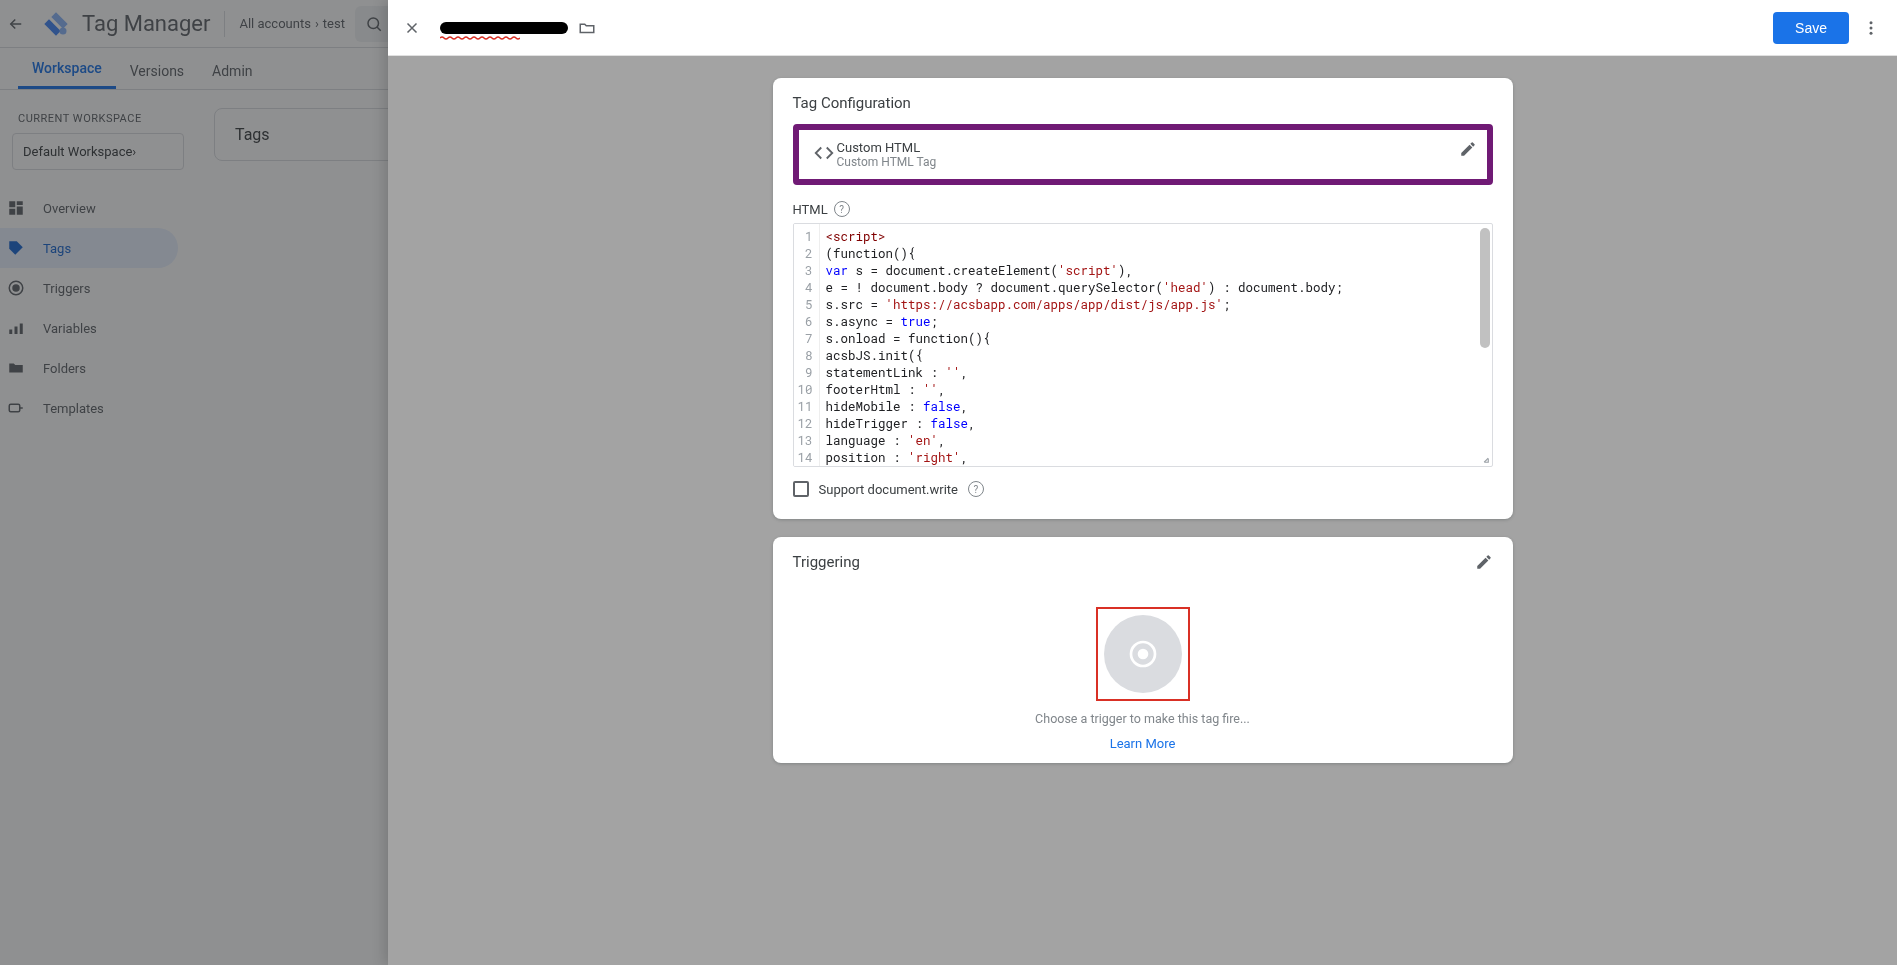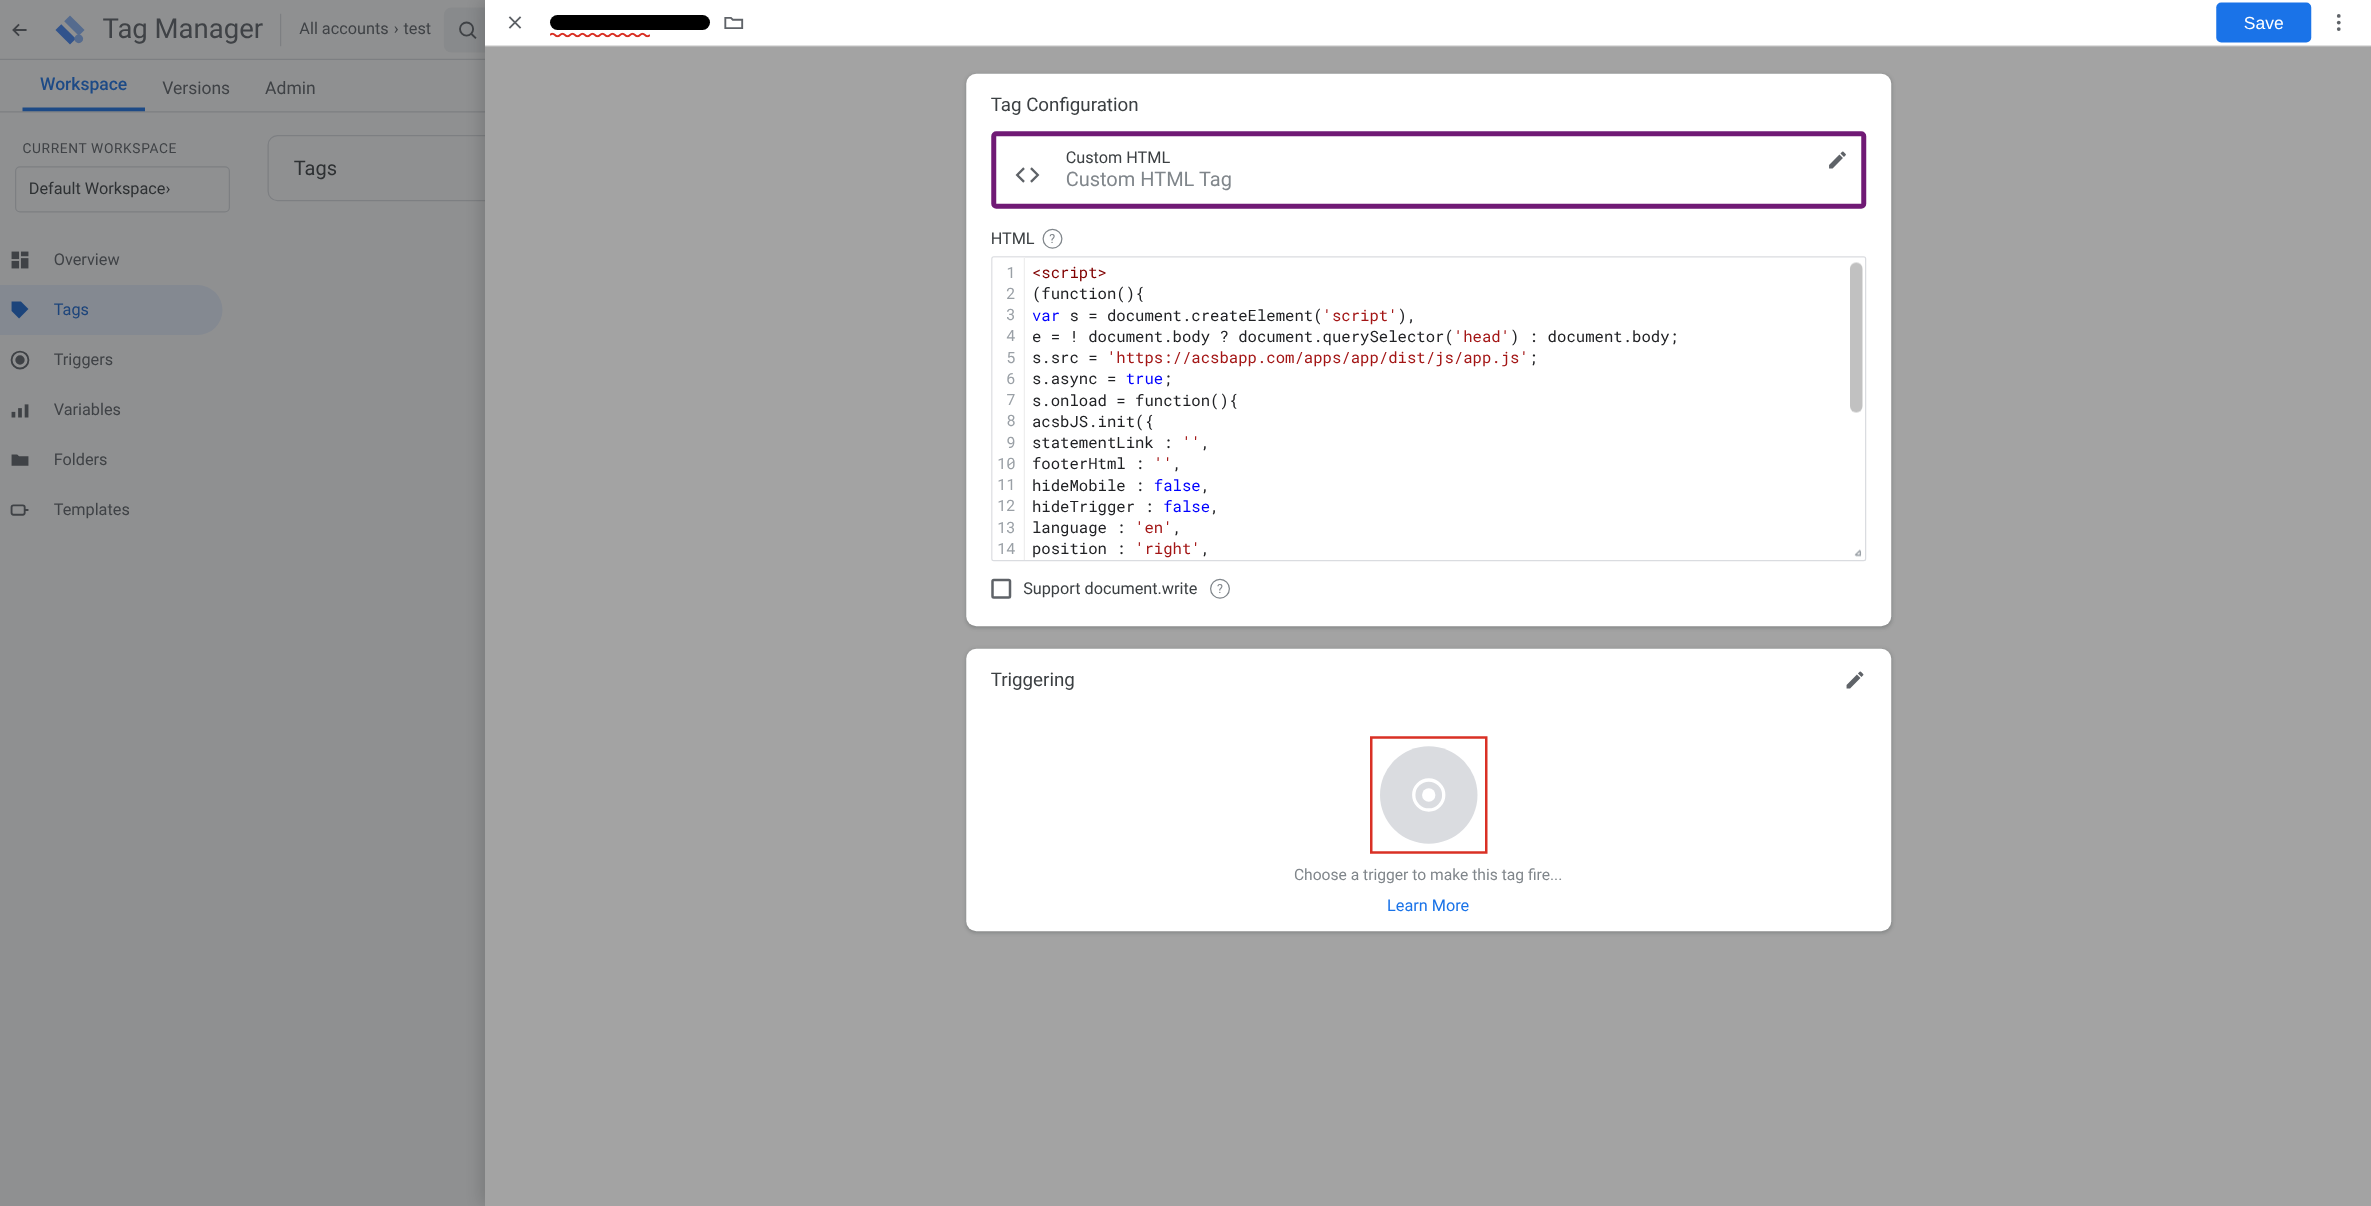--- a/index.html
+++ b/index.html
@@ -58,21 +58,21 @@
 
 
 .panel {
   position:absolute;
   top:0; left:388px; right:0; bottom:0;
   background:#fff;
   box-shadow: -4px 0 12px rgba(0,0,0,0.15);
   display:flex; flex-direction:column;
 }
 .panel-header {
-  height:37px; flex:none;
+  height:56px; flex:none;
   display:flex; align-items:center;
   padding: 0 10px;
   border-bottom:1px solid #e0e0e0;
 }
 .close-btn { width:28px; height:28px; display:flex; align-items:center; justify-content:center; color:#5f6368; cursor:pointer; border-radius:50%;}
 .tag-name-wrap { margin-left:14px; display:flex; align-items:center; gap:10px;}
 .tag-name-redacted {
   width:128px; height:12px; background:#000; border-radius:6px;
 }
 .folder-icon { color:#5f6368;}
@@ -87,28 +87,28 @@
 .card {
   width: 740px; background:#fff;
   border-radius:8px;
   box-shadow: 0 1px 2px rgba(60,64,67,0.15), 0 1px 3px 1px rgba(60,64,67,0.1);
   margin-bottom:18px;
 }
 .card-title { font-size:15px; color:#3c4043; padding:16px 20px 12px; font-weight:400;}
 .card-section { padding: 0 20px 16px;}
 .tag-type-label { font-size:12px; color:#80868b; margin-bottom:8px;}
 .tag-type-box {
-  border:4px solid #701a75; border-radius:4px;
-  display:flex; align-items:flex-end; padding:10px 12px; gap:18px;
+  border:6px solid #701a75; border-radius:4px;
+  display:flex; align-items:flex-start; padding:10px 12px; gap:0;
   position:relative;
 }
 .tag-type-icon { width:26px; height:26px; display:flex; align-items:center; justify-content:center; color:#5f6368;}
 .tag-type-texts { display:flex; flex-direction:column;}
 .tag-type-name { font-size:13px; color:#3c4043;}
-.tag-type-sub { font-size:16px; color:#80868b;}
+.tag-type-sub { font-size:12px; color:#80868b;}
 .tag-type-edit { position:absolute; right:10px; top:10px; color:#5f6368; cursor:pointer;}
 
 .html-label-row { display:flex; align-items:center; gap:6px; margin:16px 0 6px; font-size:13px; color:#3c4043;}
 .help-icon { width:16px; height:16px; border:1.5px solid #80868b; border-radius:50%; display:inline-flex; align-items:center; justify-content:center; font-size:10px; color:#80868b;}
 
 .code-editor {
   border:1px solid #dadce0; border-radius:2px;
   font-family: "Roboto Mono", Menlo, Consolas, monospace;
   font-size:12.5px;
   display:flex;

